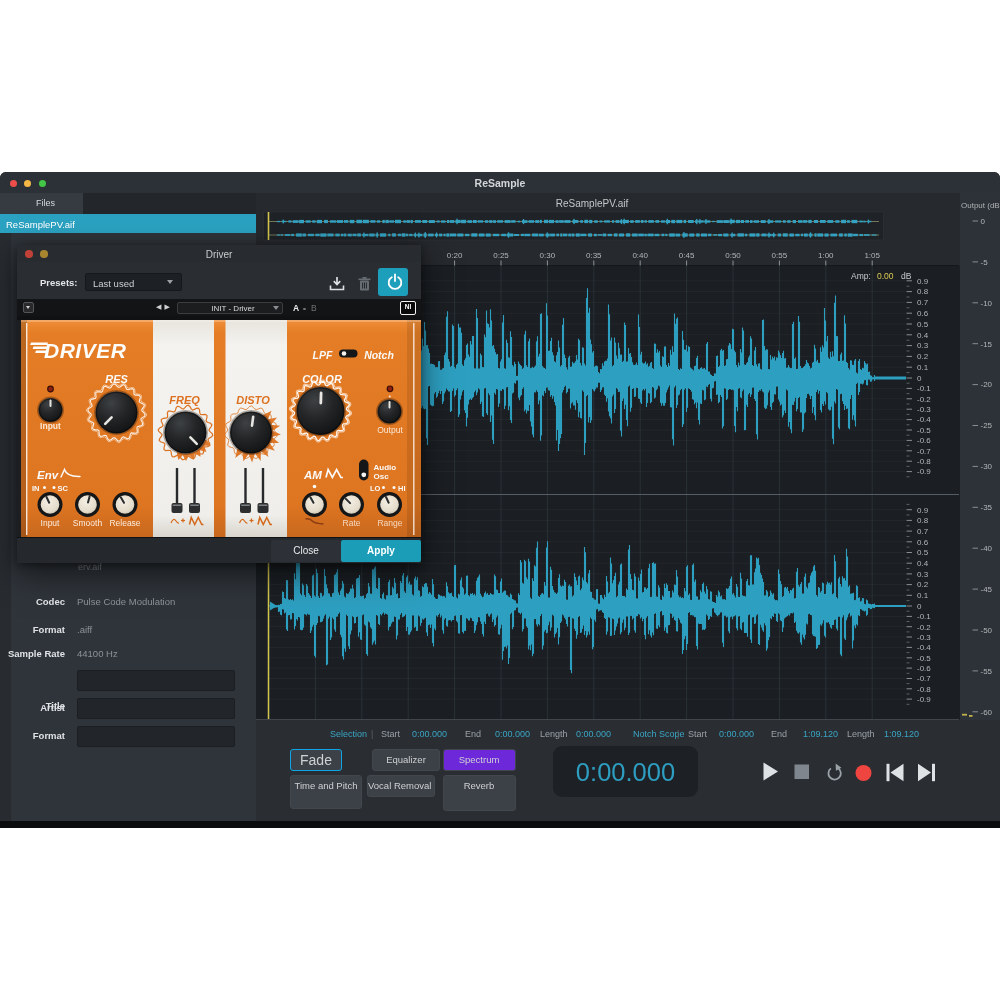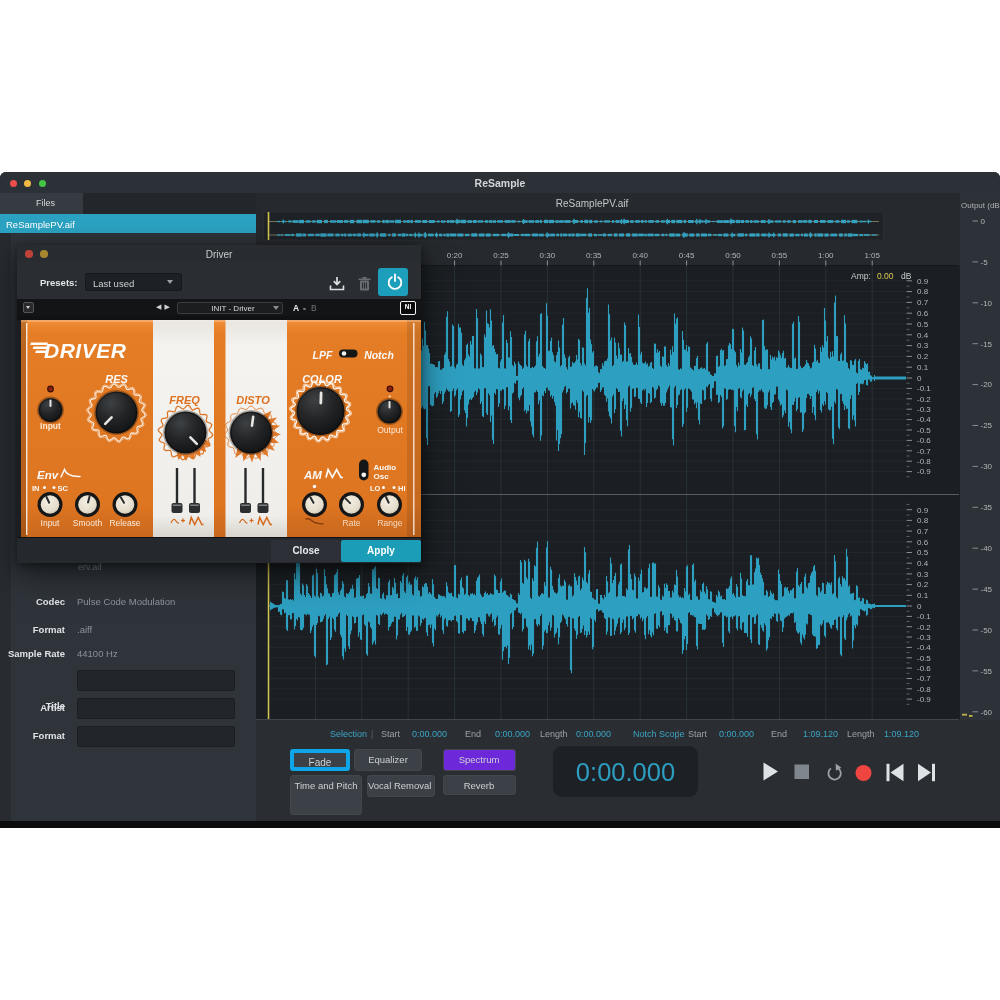--- a/index.html
+++ b/index.html
@@ -533,26 +533,26 @@
 <div class="lbl" style="left:540px;top:728.5px;font-size:9px;color:#9aa0a6;z-index:4">Length</div>
 <div class="lbl" style="left:576px;top:728.5px;font-size:9px;color:#3aa5c4;z-index:4">0:00.000</div>
 <div class="lbl" style="left:633px;top:728.5px;font-size:9px;color:#3aa5c4;z-index:4">Notch Scope</div>
 <div class="lbl" style="left:677px;top:728.5px;font-size:9px;color:#5a6065;z-index:4">|</div>
 <div class="lbl" style="left:688px;top:728.5px;font-size:9px;color:#9aa0a6;z-index:4">Start</div>
 <div class="lbl" style="left:719px;top:728.5px;font-size:9px;color:#3aa5c4;z-index:4">0:00.000</div>
 <div class="lbl" style="left:771px;top:728.5px;font-size:9px;color:#9aa0a6;z-index:4">End</div>
 <div class="lbl" style="left:803px;top:728.5px;font-size:9px;color:#3aa5c4;z-index:4">1:09.120</div>
 <div class="lbl" style="left:847px;top:728.5px;font-size:9px;color:#9aa0a6;z-index:4">Length</div>
 <div class="lbl" style="left:884px;top:728.5px;font-size:9px;color:#3aa5c4;z-index:4">1:09.120</div>
-<div class="abs" style="left:290px;top:749px;width:60px;height:22px;background:#3c4147;border:4px solid #0ea5e9;border-radius:3px;color:#ced1d4;font-size:10px;text-align:center;line-height:20px;z-index:4;white-space:nowrap;overflow:hidden">Fade</div>
-<div class="abs" style="left:354px;top:749px;width:68px;height:22px;background:#3c4147;border:1px solid #42474d;border-radius:3px;color:#ced1d4;font-size:9.5px;text-align:center;line-height:20px;z-index:4;white-space:nowrap;overflow:hidden">Equalizer</div>
+<div class="abs" style="left:290px;top:749px;width:52px;height:22px;background:#3c4147;border:1px solid #0ea5e9;border-radius:3px;color:#ced1d4;font-size:14px;text-align:center;line-height:20px;z-index:4;white-space:nowrap;overflow:hidden">Fade</div>
+<div class="abs" style="left:372px;top:749px;width:68px;height:22px;background:#3c4147;border:1px solid #42474d;border-radius:3px;color:#ced1d4;font-size:9.5px;text-align:center;line-height:20px;z-index:4;white-space:nowrap;overflow:hidden">Equalizer</div>
 <div class="abs" style="left:442.5px;top:749px;width:73px;height:22px;background:#6d28d9;border:1px solid #42474d;border-radius:3px;color:#ced1d4;font-size:9.5px;text-align:center;line-height:20px;z-index:4;white-space:nowrap;overflow:hidden">Spectrum</div>
-<div class="abs" style="left:290px;top:775px;width:72px;height:40px;background:#3c4147;border:1px solid #42474d;border-radius:3px;color:#ced1d4;font-size:9.5px;text-align:center;line-height:20px;z-index:4;white-space:nowrap;overflow:hidden">Time and Pitch</div>
+<div class="abs" style="left:290px;top:775px;width:72px;height:34px;background:#3c4147;border:1px solid #42474d;border-radius:3px;color:#ced1d4;font-size:9.5px;text-align:center;line-height:20px;z-index:4;white-space:nowrap;overflow:hidden">Time and Pitch</div>
 <div class="abs" style="left:367px;top:775px;width:68px;height:22px;background:#3c4147;border:1px solid #42474d;border-radius:3px;color:#ced1d4;font-size:9.5px;text-align:left;line-height:20px;z-index:4;white-space:nowrap;overflow:hidden">Vocal Removal</div>
-<div class="abs" style="left:442.5px;top:775px;width:73px;height:20px;background:#3c4147;border:1px solid #42474d;border-radius:3px;color:#ced1d4;font-size:9.5px;text-align:center;line-height:20px;z-index:4;white-space:nowrap;overflow:hidden">Reverb</div>
+<div class="abs" style="left:442.5px;top:775px;width:73px;height:36px;background:#3c4147;border:1px solid #42474d;border-radius:3px;color:#ced1d4;font-size:9.5px;text-align:center;line-height:20px;z-index:4;white-space:nowrap;overflow:hidden">Reverb</div>
 <div class="abs" style="left:553px;top:746px;width:145px;height:51px;background:#1d2125;border-radius:9px;z-index:4"></div>
 <div class="lbl" style="left:553px;top:758px;width:145px;text-align:center;font-size:25.5px;color:#2d9dc0;z-index:5">0:00.000</div>
 <svg class="abs" style="left:755px;top:758px" width="190" height="30" viewBox="0 0 190 30">
 <path d="M8.5 4.5 L23 13.5 8.5 22.5 Z" fill="#dfe2e5"></path>
 <rect x="39.5" y="6.5" width="14.5" height="14.5" fill="#7f868d"></rect>
 <path d="M75.9 10.4 A6.2 6.2 0 1 0 83.6 10.6" stroke="#9aa1a7" stroke-width="1.8" fill="none"></path>
 <path d="M80.6 5.6 L86.4 9.7 80.9 12.7 Z" fill="#9aa1a7"></path>
 <circle cx="108.5" cy="15" r="8" fill="#ef4540"></circle>
 <rect x="131.5" y="5.8" width="3" height="17.4" fill="#dfe2e5"></rect>
 <path d="M148.5 5.8 L135.5 14.5 148.5 23.2 Z" fill="#dfe2e5"></path>
@@ -767,14 +767,14 @@
 <line x1="333.1" y1="187.1" x2="328.6" y2="182.6" stroke="#2a2c2d" stroke-width="2" stroke-linecap="round"></line>
 <circle cx="372.5" cy="188.5" r="12.5" fill="#141617"></circle>
 <circle cx="372.5" cy="188.5" r="9.3" fill="url(#cg)"></circle>
 <line x1="371.7" y1="186.7" x2="369.0" y2="181.0" stroke="#2a2c2d" stroke-width="2" stroke-linecap="round"></line>
 <path d="M288.5 203 C291.5 202.2 293.5 203.2 295 204.8 C297 206.8 300.5 207.8 306.5 208" fill="none" stroke="#8a3c12" stroke-width="1.5"></path>
 <text x="334.5" y="210" text-anchor="middle" style="font:8.5px 'Liberation Sans',sans-serif" fill="rgba(255,244,232,0.8)">Rate</text>
 <text x="373" y="210" text-anchor="middle" style="font:8.5px 'Liberation Sans',sans-serif" fill="rgba(255,244,232,0.8)">Range</text>
 </svg>
     </div>
     <div class="abs" style="left:0;top:293px;width:404px;height:25px;background:#25282d"></div>
-    <div class="abs" style="left:254px;top:295px;width:70px;height:22px;background:#2d3137;border-radius:2px;color:#e8eaec;font-size:10px;font-weight:bold;text-align:center;line-height:22px">Close</div>
+    <div class="abs" style="left:254px;top:295px;width:70px;height:22px;background:#2d3137;border-radius:2px;color:#e8eaec;font-size:10px;font-weight:normal;text-align:center;line-height:22px">Close</div>
     <div class="abs" style="left:324px;top:295px;width:80px;height:22px;background:#1b9db8;border-radius:2px;color:#fff;font-size:10px;font-weight:bold;text-align:center;line-height:22px">Apply</div>
   </div>
 </body></html>

